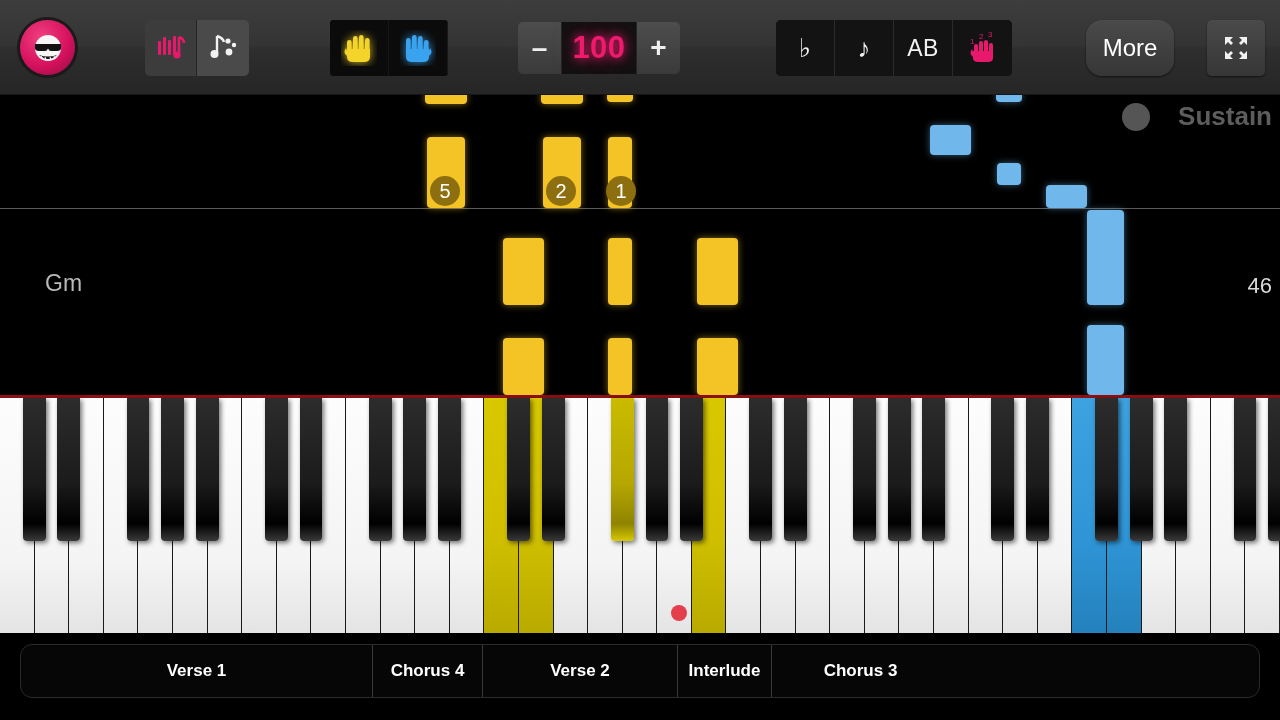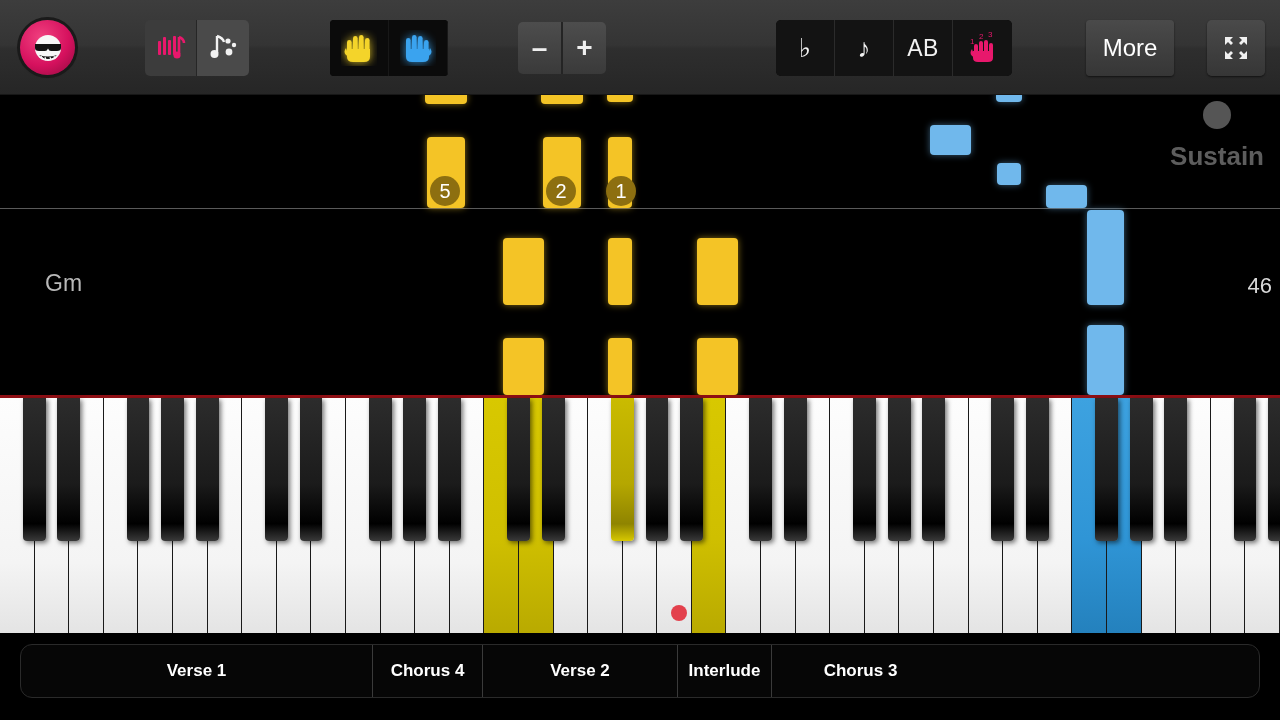--- a/index.html
+++ b/index.html
@@ -61,21 +61,21 @@
 
   
   .grp-tools { left: 776px; top: 20px; height: 56px; background: #0b0b0b; }
   .grp-tools .tb-btn { width: 59px; height: 56px; background: #131313; border-right: 1px solid #2b2b2b; }
   .grp-tools .tb-btn:last-child { border-right: none; }
   .tool-gl { font-size: 26px; color: #f2f2f2; }
   .tool-ab { font-size: 23px; color: #f2f2f2; font-weight: 400; letter-spacing: .5px; }
 
   .more-btn {
     position: absolute; left: 1086px; top: 20px; width: 88px; height: 56px;
-    background: linear-gradient(180deg,#4a4a4a,#363636); border-radius: 4px;
+    background: linear-gradient(180deg,#4a4a4a,#363636); border-radius: 16px;
     display:flex; align-items:center; justify-content:center;
     color:#fff; font-size: 24px;
     box-shadow: 0 1px 2px rgba(0,0,0,.6);
   }
   .fs-btn {
     position: absolute; left: 1207px; top: 20px; width: 58px; height: 56px;
     background: linear-gradient(180deg,#4a4a4a,#363636); border-radius: 5px;
     display:flex; align-items:center; justify-content:center;
     box-shadow: 0 1px 2px rgba(0,0,0,.6);
   }
@@ -88,21 +88,21 @@
   .measure-sep {
     position: absolute; left: 0; width: 1280px; height: 1px; background: #5a5a5a;
   }
   .chord-label {
     position: absolute; color: #b9b9b9; font-size: 23px;
   }
   .measure-num {
     position: absolute; color: #d9d9d9; font-size: 22px;
   }
   .sustain {
-    position: absolute; right: 16px; top: 6px; display: flex; align-items: center; gap: 12px; flex-direction: column;
+    position: absolute; right: 8px; top: 6px; display: flex; align-items: center; gap: 28px;
   }
   .sustain-dot { width: 28px; height: 28px; border-radius: 50%; background: #555; }
   .sustain-txt { color: #5d5d5d; font-size: 26px; font-weight: 700; }
 
   .note { position: absolute; border-radius: 4px; }
   .note.left  { background: #f4c426; box-shadow: 0 0 7px rgba(244,196,38,.55); }
   .note.right { background: #70b8ec; box-shadow: 0 0 7px rgba(112,184,236,.5); }
   .finger {
     position: absolute; width: 30px; height: 30px; border-radius: 50%;
     background: #8d6f10; color: #fff; font-size: 20px;
@@ -229,20 +229,21 @@
             <rect x="24" y="10" width="4.6" height="13" rx="2.3"></rect>
             <path d="M30 18 Q33 22 30 25 L27 27 Z"></path>
             <path d="M6 19 L29 19 L29 27 Q29 32 23 32 L12 32 Q6 32 6 27 Z"></path>
           </g>
         </svg>
       </div>
     </div>
 
     <div class="btn-group grp-tempo">
       <div class="tempo-pm">–</div>
+      <div class="tempo-val">100</div>
       <div class="tempo-pm plus">+</div>
     </div>
 
     <div class="btn-group grp-tools">
       <div class="tb-btn">
         <span class="tool-gl">♭</span>
       </div>
       <div class="tb-btn">
         <span class="tool-gl">♪</span>
       </div>

